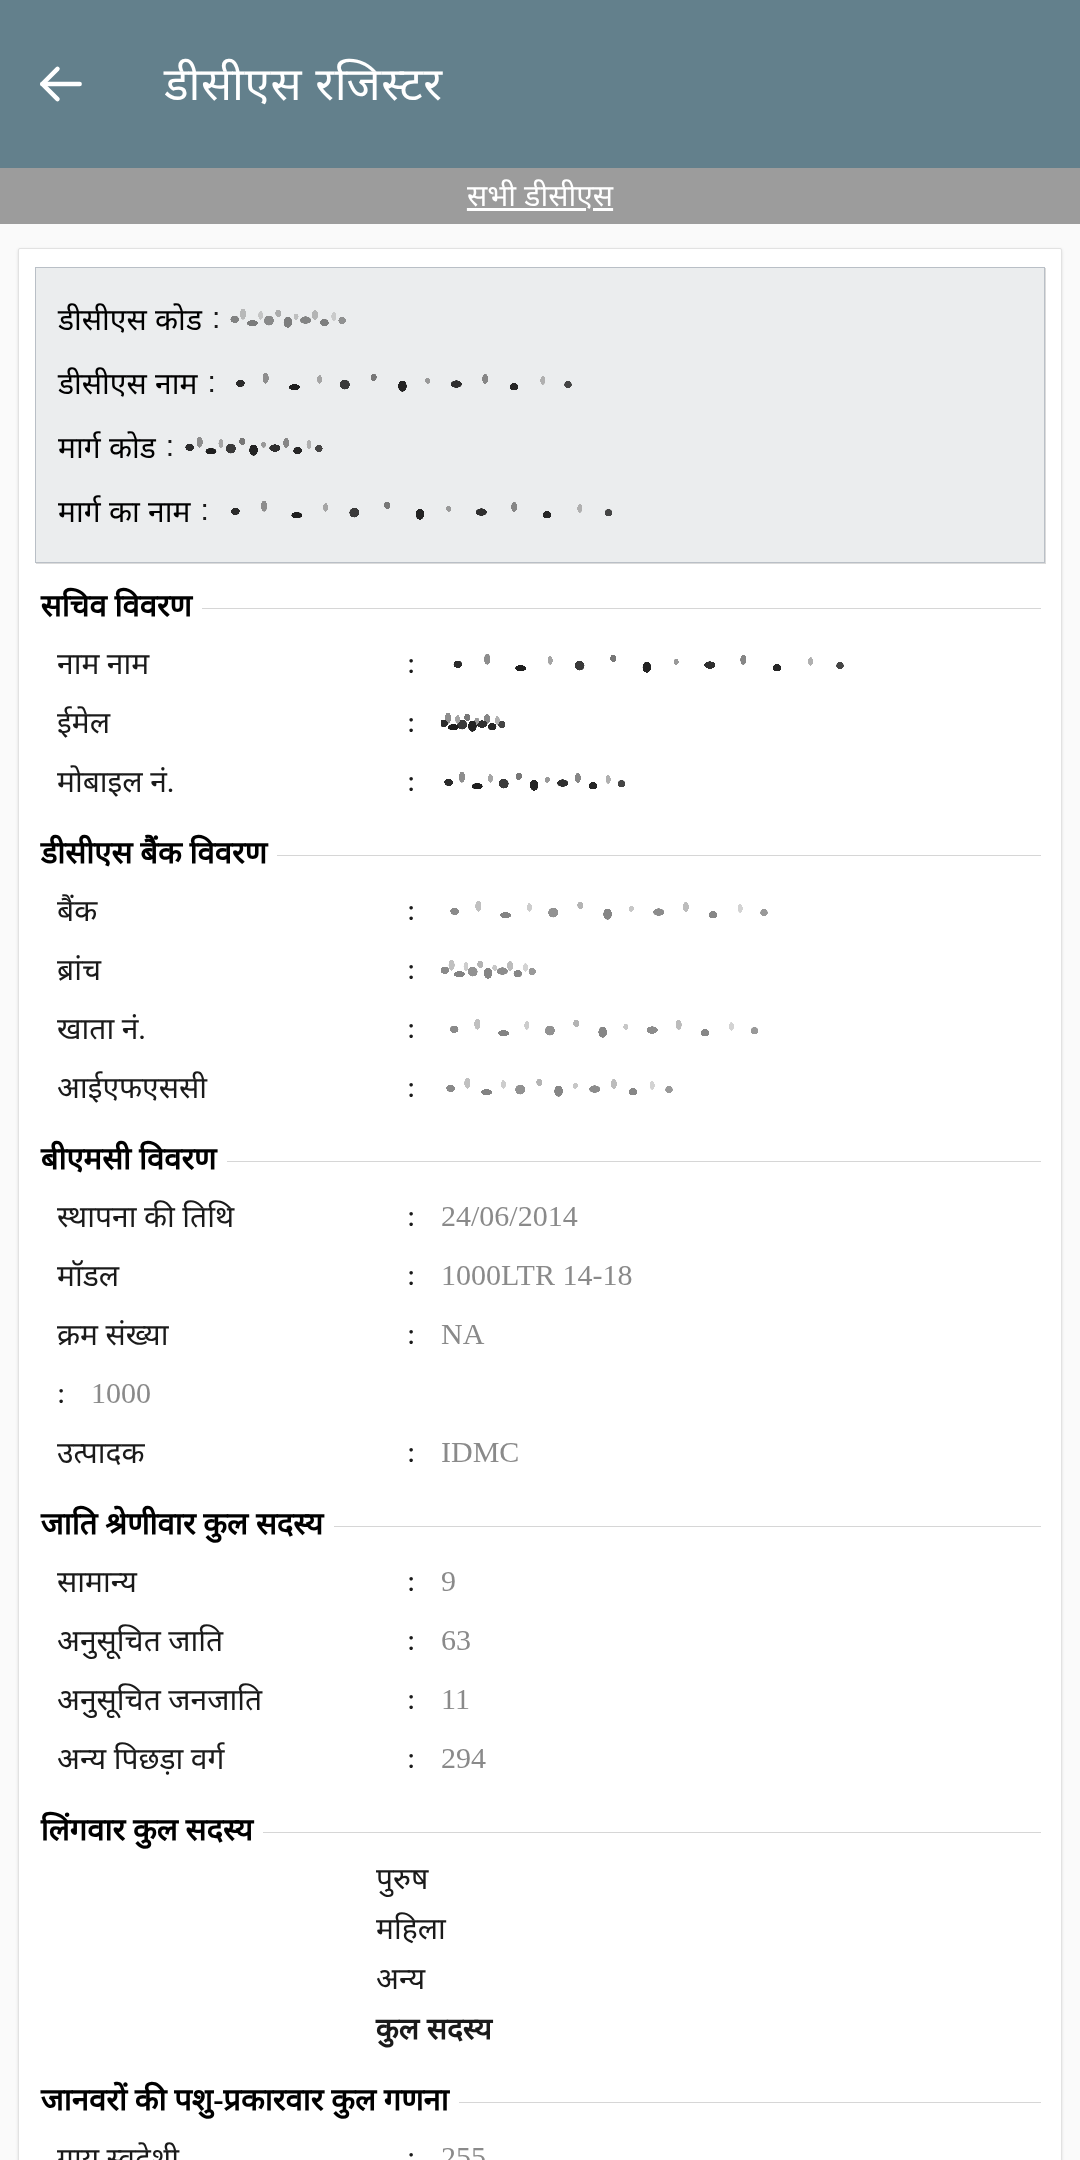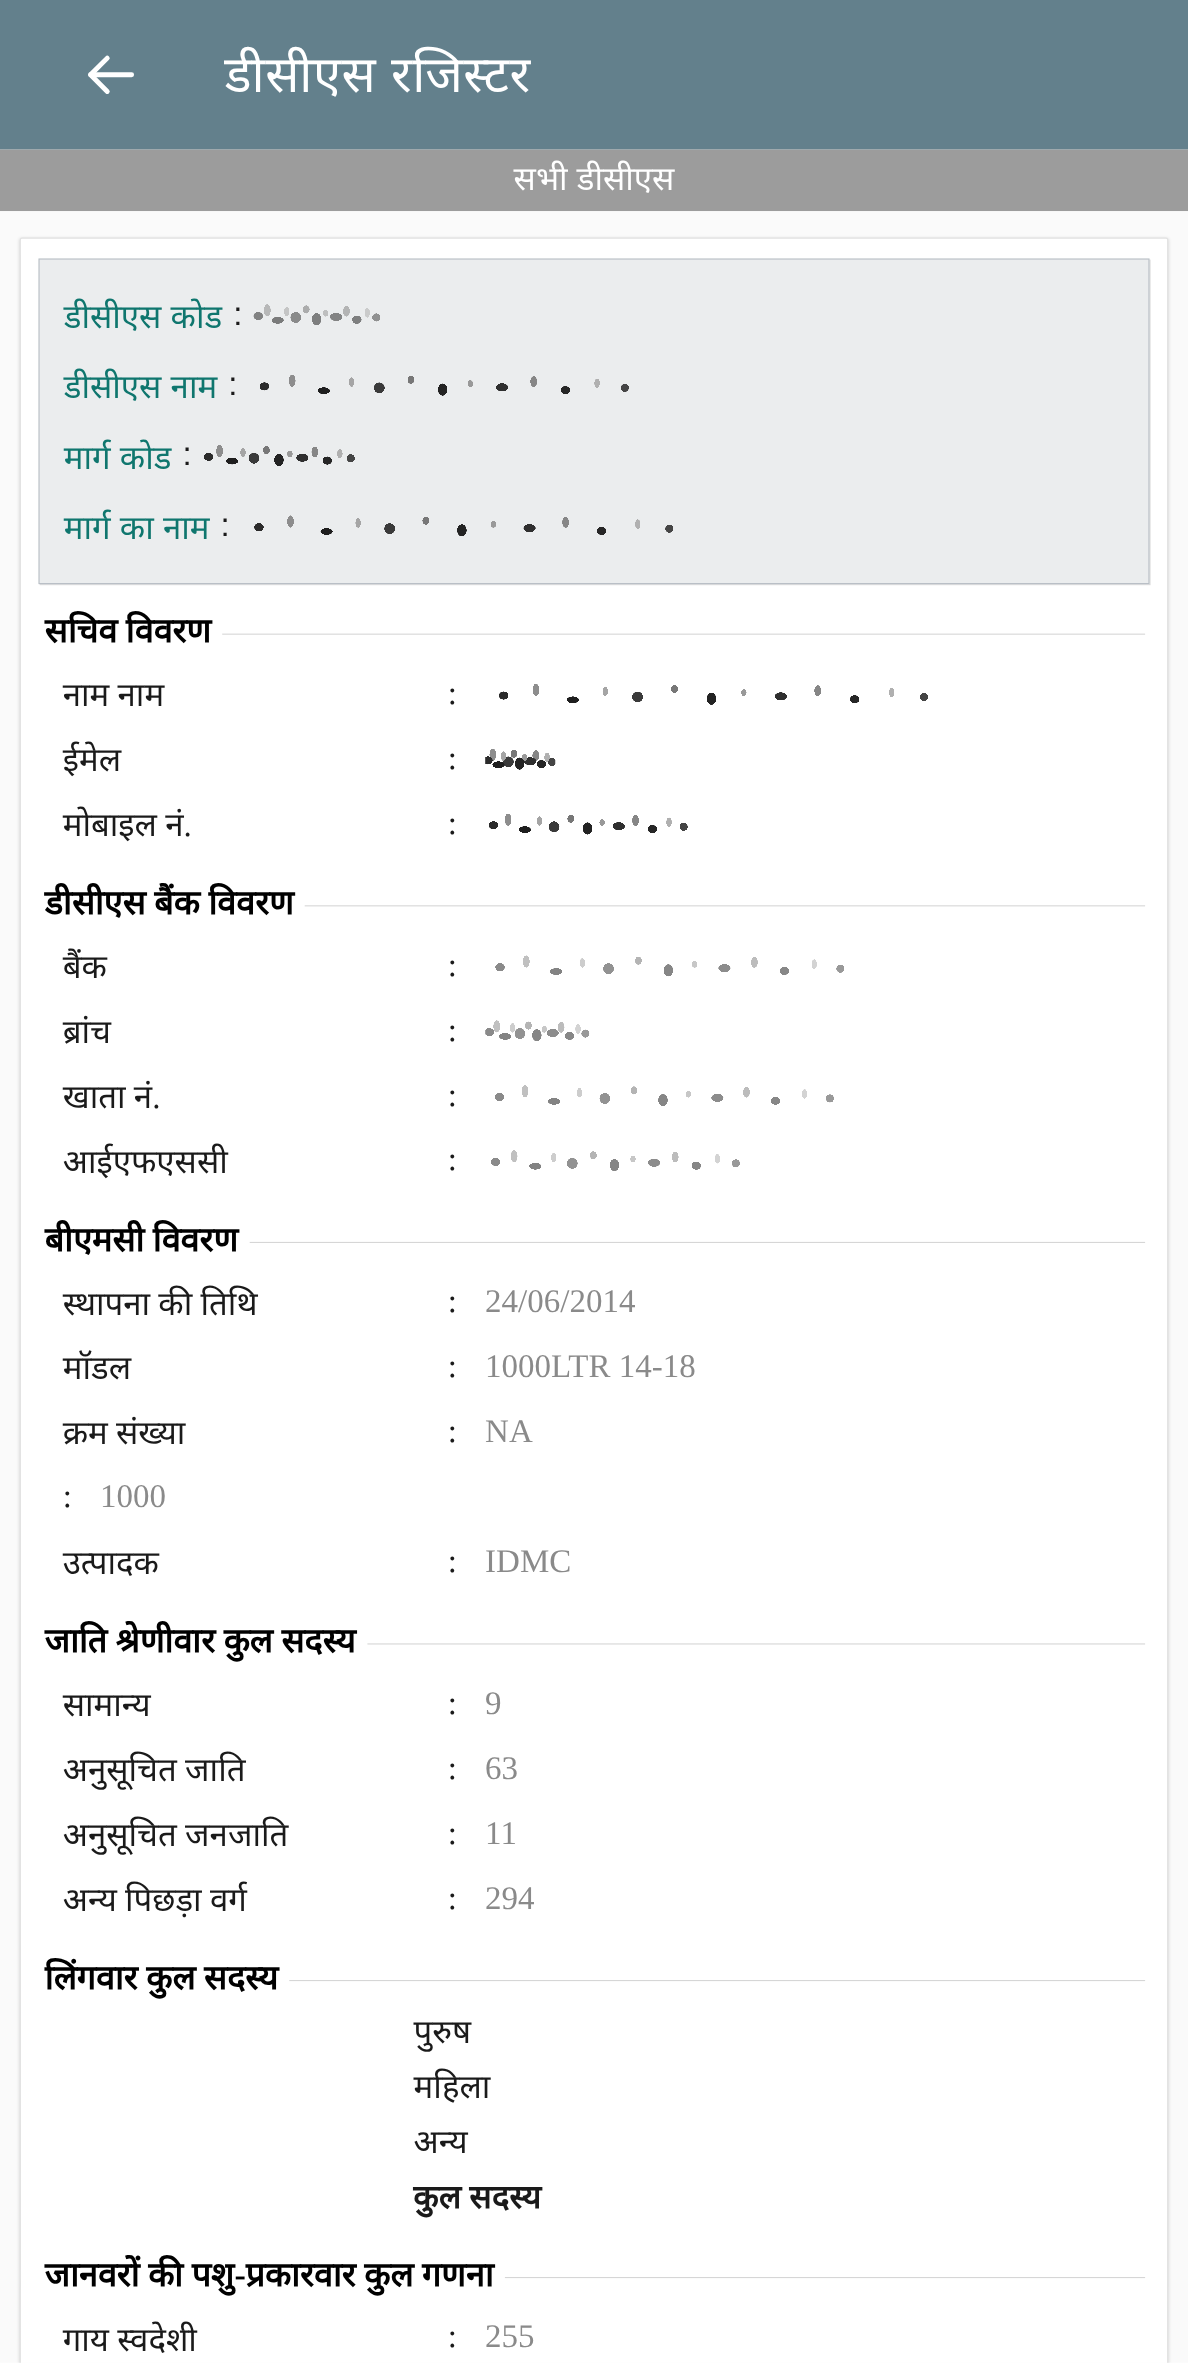--- a/index.html
+++ b/index.html
@@ -16,25 +16,25 @@
   .screen {
     position: relative;
     width: 1080px;
     height: 2160px;
     background: #ffffff;
     overflow: hidden;
   }
 
   
   .appbar {
-    height: 136px;
+    height: 168px;
     background: #63808c;
     display: flex;
     align-items: center;
-    padding-left: 64px;
+    padding-left: 24px;
   }
   .back-btn {
     width: 74px;
     height: 74px;
     display: flex;
     align-items: center;
     justify-content: center;
     flex: 0 0 auto;
     cursor: pointer;
   }
@@ -55,20 +55,21 @@
     background: #9c9c9c;
     display: flex;
     align-items: center;
     justify-content: center;
   }
   .subheader-title {
     color: #ffffff;
     font-size: 30px;
     font-weight: 400;
     line-height: 1;
+    text-decoration: underline;
   }
 
   
   .content {
     position: relative;
     height: calc(2160px - 148px - 56px);
     background: #fafafa;
     overflow: hidden;
   }
 
@@ -92,21 +93,21 @@
     padding: 18px 22px 20px 22px;
   }
   .summary-row {
     display: flex;
     align-items: center;
     height: 64px;
     white-space: nowrap;
   }
   .summary-label {
     font-size: 30px;
-    color: #0f766e;
+    color: #000000;
     font-weight: 400;
   }
   .summary-colon {
     font-size: 30px;
     color: #1a1a1a;
     padding: 0 10px 0 10px;
   }
   .redact {
     display: inline-block;
     height: 26px;

